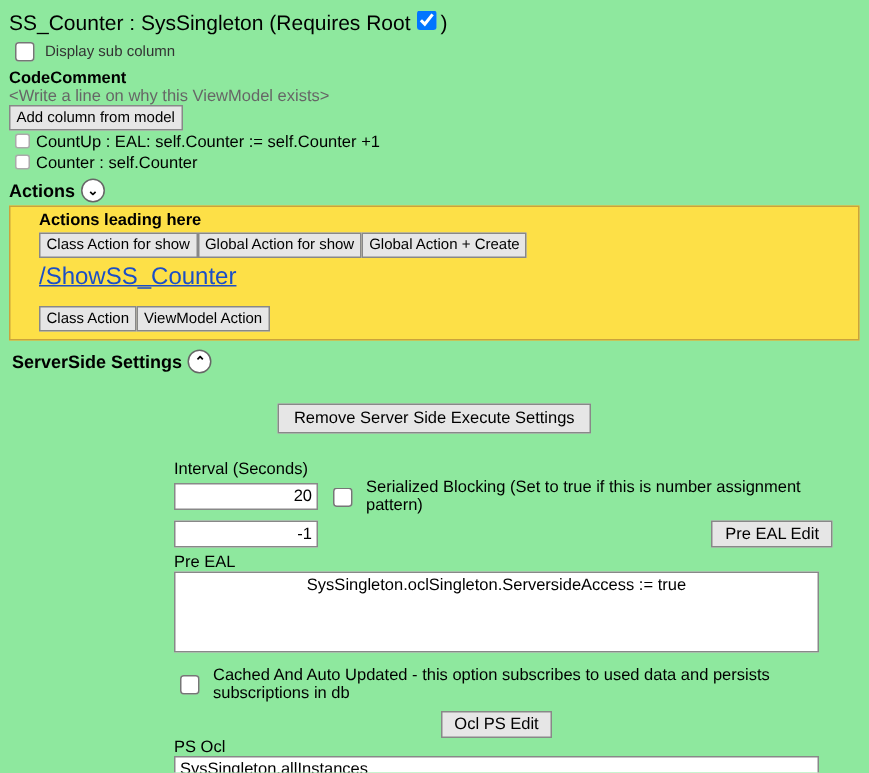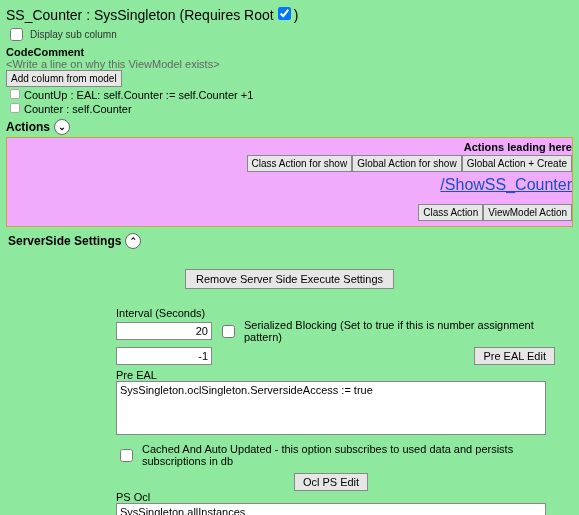--- a/index.html
+++ b/index.html
@@ -77,25 +77,24 @@
     border-radius: 50%;
     border: 1px solid #666;
     background: #fff;
     display: flex;
     align-items: center;
     justify-content: center;
     font-size: 9px;
     cursor: pointer;
   }
   .yellow-panel {
-    background: #f0abfc;
+    background: #fde047;
     border: 1px solid #caa33c;
     margin-top: 2px;
-    padding: 3px 0;
-    text-align: right;
+    padding: 3px 19px;
   }
   .yellow-panel .section-label { margin-bottom: 2px; display:block;}
   .btn-row { margin: 2px 0; }
   .link {
     color: #1a4ec7;
     text-decoration: underline;
     font-size: 16px;
     cursor: pointer;
     display: inline-block;
     margin: 2px 0 4px 0;
@@ -160,21 +159,21 @@
   }
   textarea {
     width: 430px;
     border: 1px solid #888;
     font-family: Tahoma, Arial, sans-serif;
     font-size: 11px;
     padding: 2px 3px;
     resize: none;
     background: #fff;
   }
-  .ta-pre { height: 54px; }
+  .ta-pre { height: 54px; text-align: center; }
   .ta-ps { height: 60px; }
   .cached-row {
     display: flex;
     align-items: center;
     gap: 6px;
     font-size: 11px;
     margin: 6px 0;
   }
   .right-align-row {
     display: flex;

